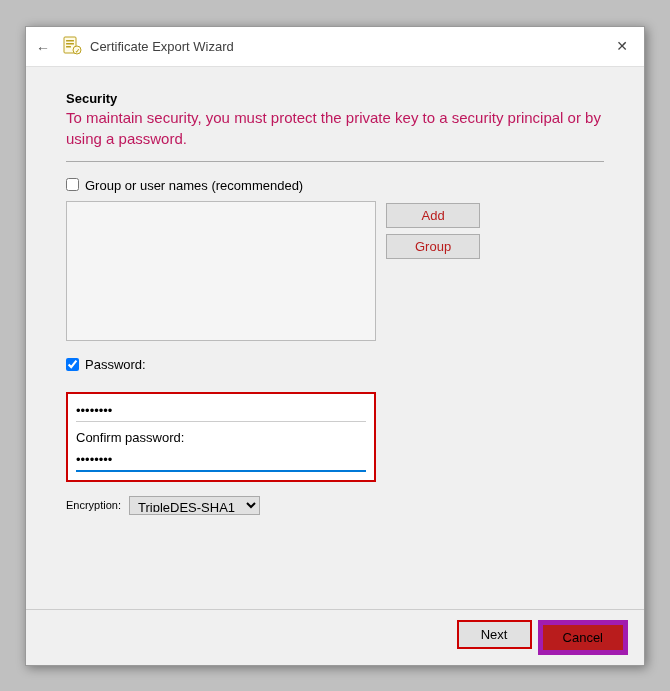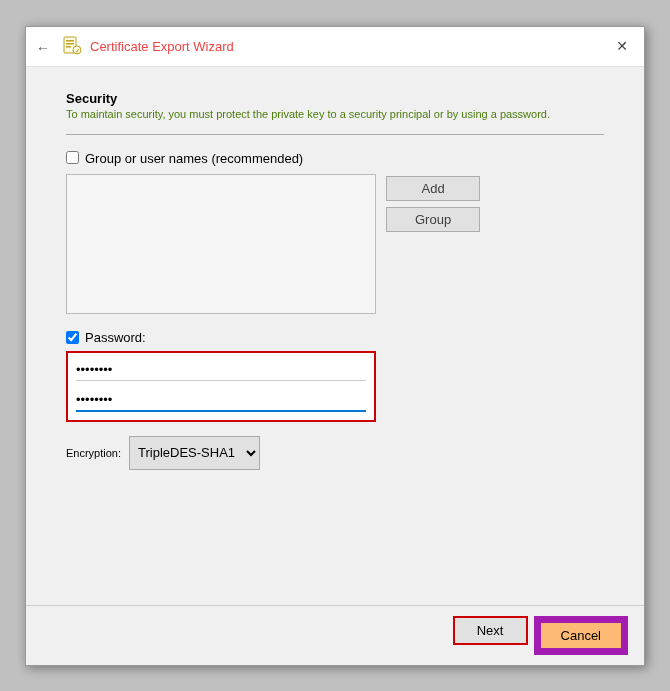--- a/index.html
+++ b/index.html
@@ -38,21 +38,21 @@
       gap: 8px;
     }
     .back-arrow {
       font-size: 14px;
       color: #555;
       cursor: pointer;
       margin-right: 4px;
     }
     .title-text {
       font-size: 13px;
-      color: #ef4444;
+      color: #404040;
     }
     .close-btn {
       background: none;
       border: none;
       font-size: 14px;
       cursor: pointer;
       color: #444;
       width: 24px;
       height: 24px;
       display: flex;
@@ -62,22 +62,22 @@
     .content {
       padding: 24px 40px 16px 40px;
       flex: 1;
     }
     .section-title {
       font-weight: bold;
       font-size: 13px;
       margin-bottom: 1px;
     }
     .section-desc {
-      font-size: 11px;
-      color: #4d7c0f;
+      font-size: 15px;
+      color: #be185d;
       margin-bottom: 12px;
       line-height: 1.4;
     }
     .divider {
       border: none;
       border-top: 1px solid #aaa;
       margin-bottom: 16px;
     }
     .checkbox-row {
       display: flex;
@@ -106,30 +106,30 @@
       gap: 6px;
       padding-top: 2px;
     }
     .list-btn {
       background: #e1e1e1;
       border: 1px solid #adadad;
       padding: 4px 28px;
       font-size: 13px;
       cursor: pointer;
       min-width: 75px;
-      color: #404040;
+      color: #b91c1c;
     }
     .password-section {
       margin-bottom: 14px;
     }
     .password-checkbox-row {
       display: flex;
       align-items: center;
       gap: 6px;
-      margin-bottom: 6px;
+      margin-bottom: 20px;
     }
     .password-group {
       border: 2px solid #cc0000;
       padding: 6px 8px 8px 8px;
       background: white;
       width: 310px;
     }
     .password-input {
       width: 100%;
       border: none;
@@ -162,36 +162,36 @@
     }
     .encryption-label {
       font-size: 11px;
     }
     .encryption-select {
       font-size: 13px;
       border: 1px solid #aaa;
       background: #e1e1e1;
       padding: 2px 4px;
       min-width: 130px;
-      height: 34px;
+      height: 19px;
     }
     .footer {
       display: flex;
       justify-content: flex-end;
       align-items: flex-start;
       padding: 10px 16px;
       gap: 6px;
       border-top: 1px solid #ccc;
       background: #f0f0f0;
     }
     .footer-btn {
       padding: 5px 20px;
       font-size: 13px;
-      border: 7px solid #a21caf;
-      background: #fdba74;
+      border: 5px solid #a21caf;
+      background: #b91c1c;
       cursor: pointer;
       min-width: 75px;
     }
     .footer-btn.primary {
       border: 2px solid #cc0000;
       background: #e1e1e1;
     }
     
     .wizard-icon {
       width: 20px;
@@ -243,20 +243,21 @@
       </div>
     </div>
 
     <div class="password-section">
       <div class="password-checkbox-row">
         <input type="checkbox" id="passwordCheckbox" checked="" style="">
         <label for="passwordCheckbox">Password:</label>
       </div>
       <div class="password-group">
         <input type="password" class="password-input" value="12345678" style="">
+        <span class="confirm-label">Confirm password:</span>
         <input type="password" class="confirm-input" value="12345678" style="">
       </div>
     </div>
 
     <div class="encryption-row">
       <span class="encryption-label">Encryption:</span>
       <select class="encryption-select">
         <option value="TripleDES-SHA1">TripleDES-SHA1</option>
         <option value="AES256-SHA256">AES256-SHA256</option>
       </select>

